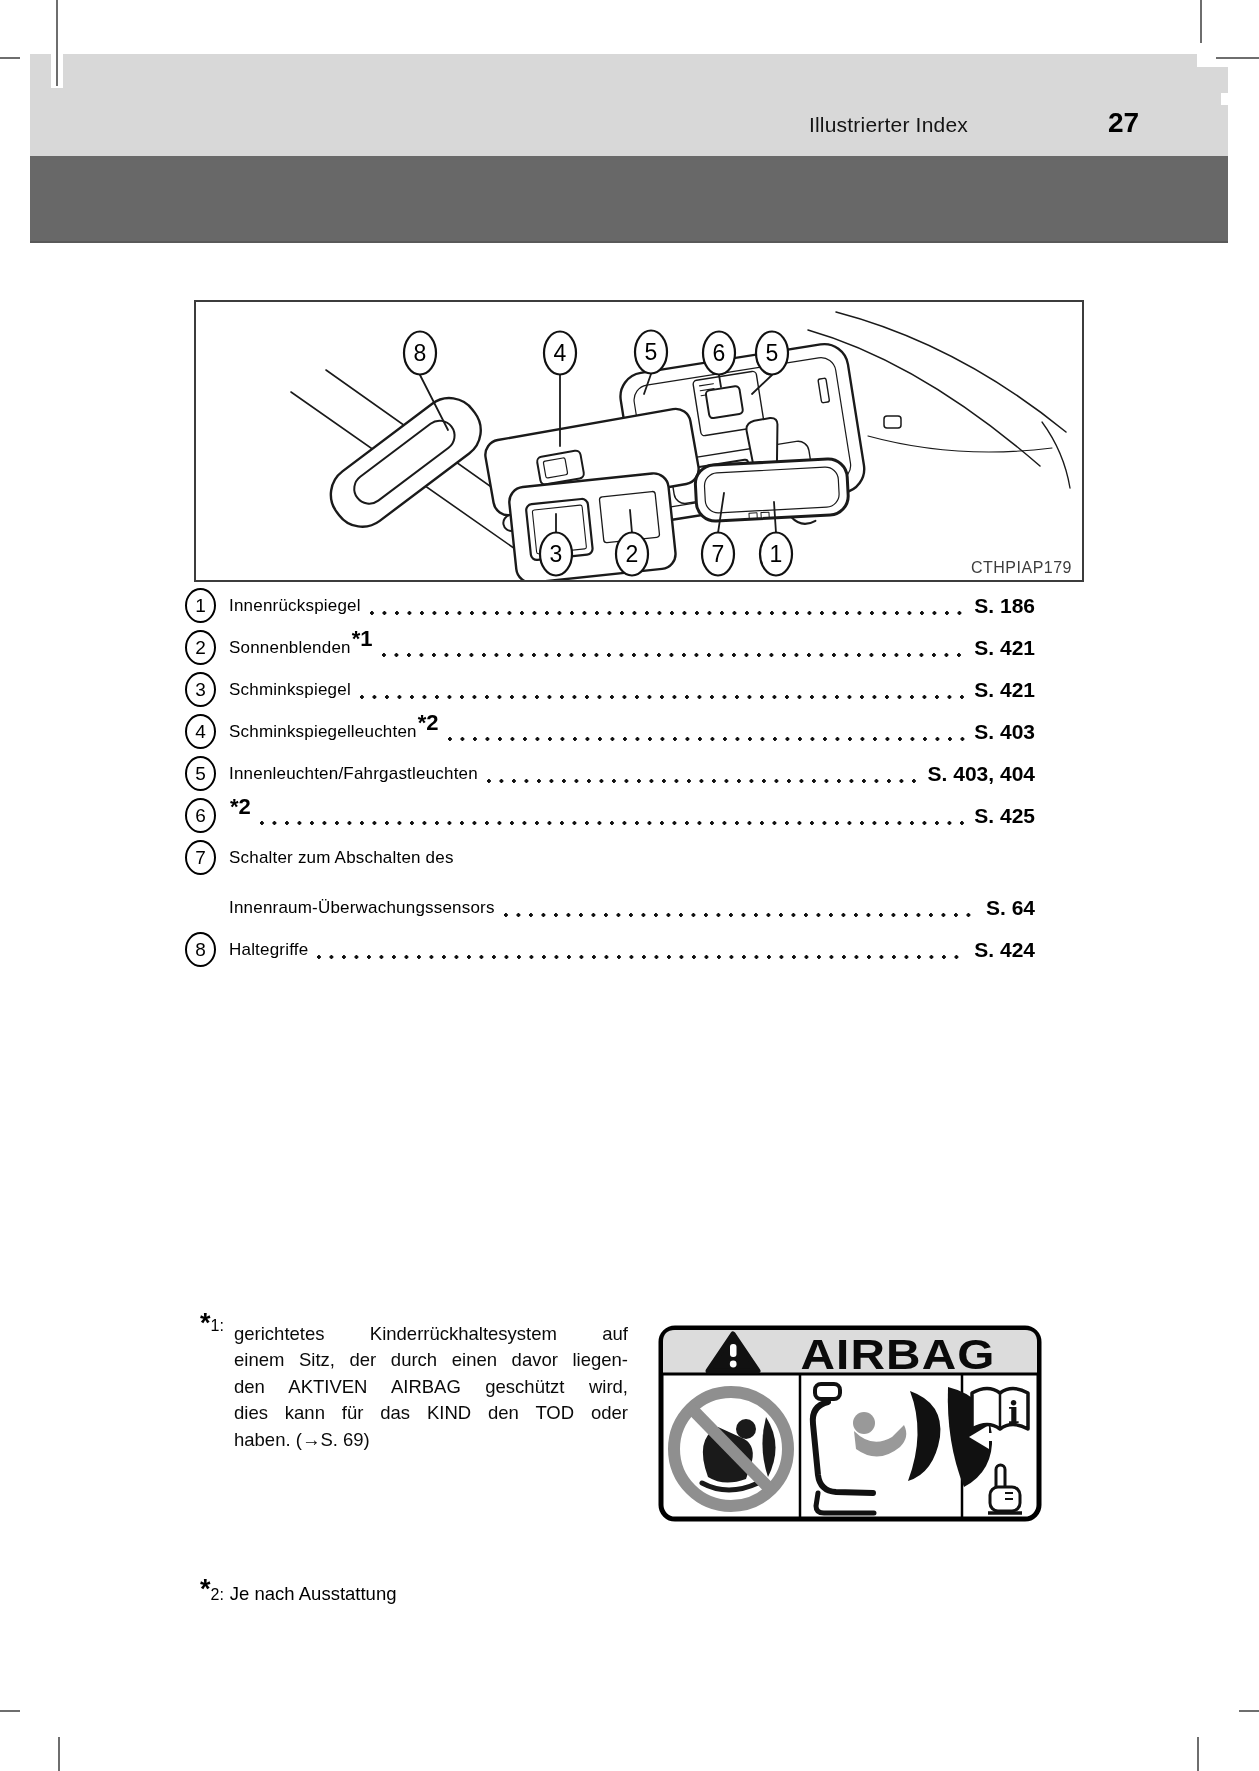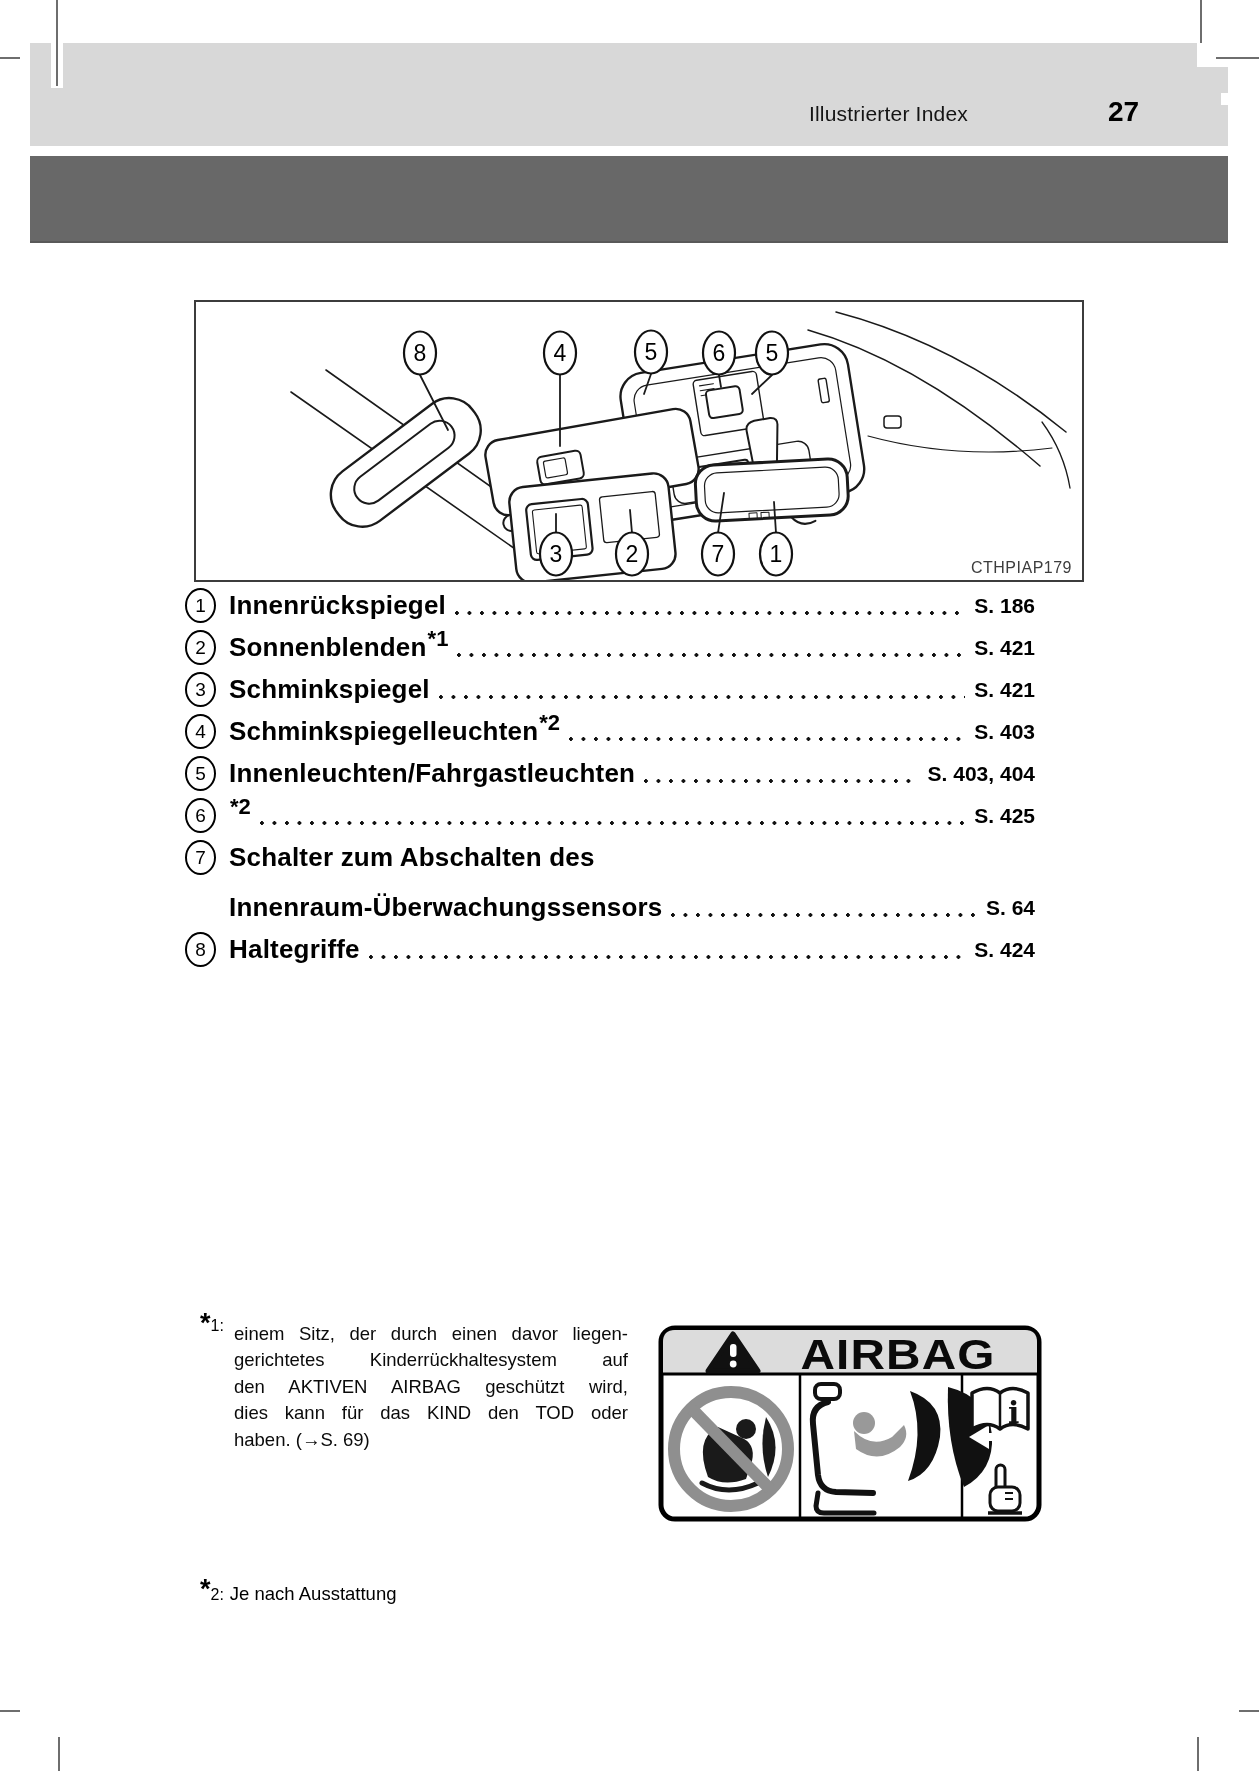--- a/index.html
+++ b/index.html
@@ -7,21 +7,21 @@
   .page {
     position: relative; width: 1259px; height: 1771px;
     background: #ffffff; overflow: hidden;
     font-family: "Liberation Sans", sans-serif; color: #000;
   }
   
   .crop { position: absolute; background: #6e6e6e; }
   .notch { position: absolute; background: #ffffff; }
   
   .band-light {
-    position: absolute; left: 30px; top: 43px; width: 1198px; height: 103px;
+    position: absolute; left: 30px; top: 54px; width: 1198px; height: 103px;
     background: #d8d8d8;
   }
   .hdr-title {
     position: absolute; right: 260px; bottom: 20px;
     font-size: 21px; color: #141414; letter-spacing: 0.2px;
   }
   .hdr-page {
     position: absolute; left: 1054px; bottom: 18px;
     font-size: 28px; font-weight: bold; color: #000; margin-left: 24px;
   }
@@ -41,21 +41,21 @@
   }
   
   .index-list { position: absolute; left: 185px; top: 588px; width: 850px; }
   .row { display: flex; align-items: center; margin-bottom: 7px; }
   .num {
     flex: none; width: 31px; height: 35px;
     border: 2px solid #000; border-radius: 50%;
     display: flex; align-items: center; justify-content: center;
     font-size: 19px; margin-right: 13px;
   }
-  .lbl { font-size: 26px; font-weight: bold; white-space: nowrap; letter-spacing: 0.2px; }
+  .lbl { font-size: 17px; font-weight: normal; white-space: nowrap; letter-spacing: 0.2px; }
   .note {
     display: inline-block; font-weight: bold; font-size: 15px;
     position: relative; top: -9px; margin-left: 1px;
   }
   .note::first-letter { font-size: 22px; }
   .leader {
     flex: 1; height: 4px; margin: 14px 9px 0 9px;
     background-image: radial-gradient(circle at 2px 2px, #111 1.8px, transparent 2px);
     background-size: 12.5px 4px; background-repeat: repeat-x;
   }
@@ -269,22 +269,22 @@
       <span class="num">8</span>
       <span class="lbl">Haltegriffe</span>
       <span class="leader"></span>
       <span class="pg">S. 424</span>
     </div>
   </div>
 
   <div class="fn fn1">
     <span class="fn-star">*</span><span class="fn-idx">1:</span>
     <div class="fn-lines">
+      <div class="jline">gerichtetes Kinderrückhaltesystem auf</div>
       <div class="jline">einem Sitz, der durch einen davor liegen-</div>
-      <div class="jline">gerichtetes Kinderrückhaltesystem auf</div>
       <div class="jline">den AKTIVEN AIRBAG geschützt wird,</div>
       <div class="jline">dies kann für das KIND den TOD oder</div>
       <div class="jline last">haben. (→S. 69)</div>
     </div>
   </div>
 
   <svg class="airbag" viewBox="0 0 384 197">
     <rect x="3" y="3" width="378" height="191" rx="14" fill="#ffffff" stroke="#000" stroke-width="5"></rect>
     <path d="M17,5 H367 Q379,5 379,17 V49 H5 V17 Q5,5 17,5 Z" fill="#dcdcdc"></path>
     <line x1="5" y1="49" x2="379" y2="49" stroke="#000" stroke-width="3"></line>

